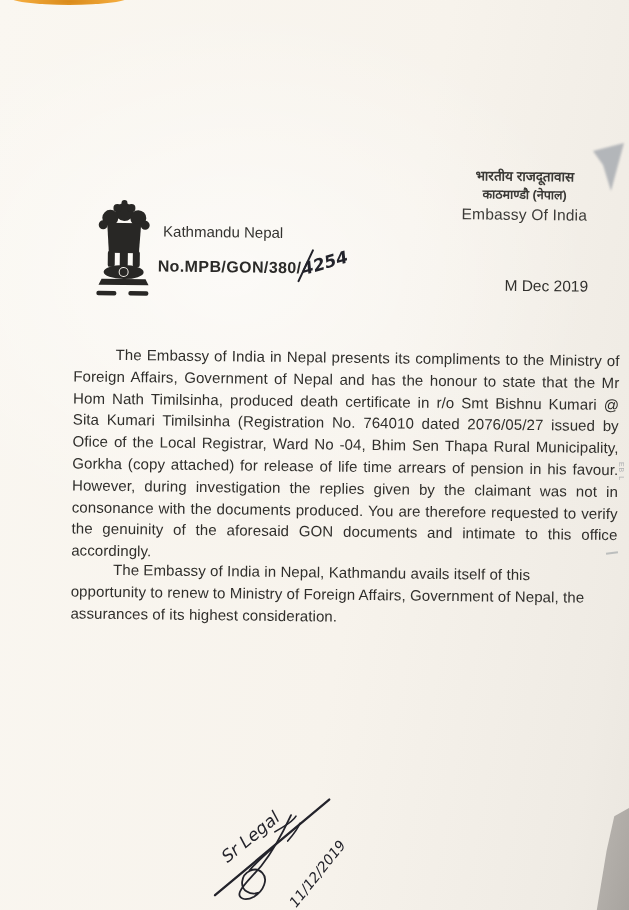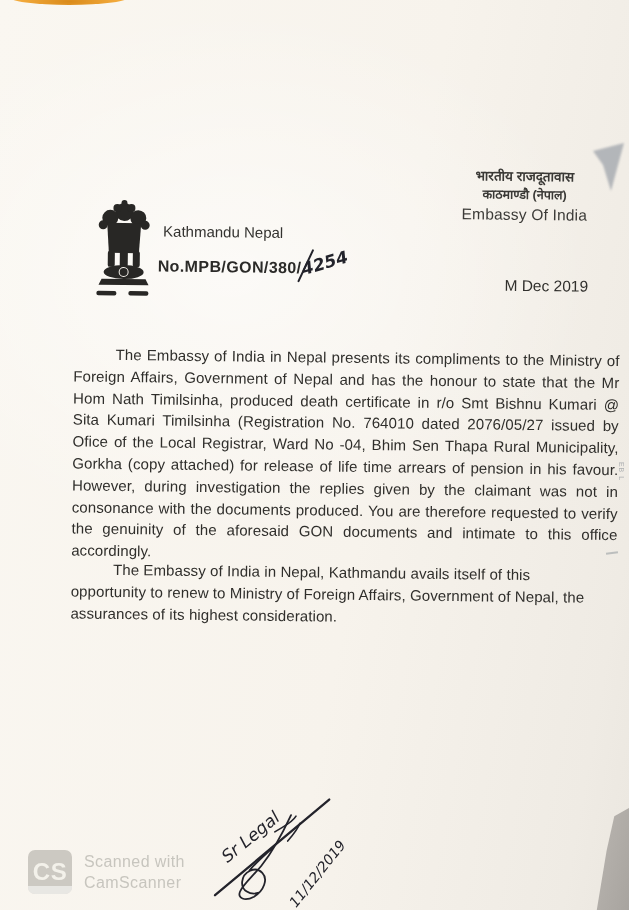--- a/index.html
+++ b/index.html
@@ -121,23 +121,14 @@
                C 273 888, 277 876, 271 870
                C 264 863, 252 869, 251 879
                C 250 888, 259 893, 268 890
                M 258 868 C 266 858, 276 850, 283 843"></path>
       <path class="ink" stroke-width="1.6" d="M283 829 C 292 823, 300 820, 304 813 M 296 838 C 301 832, 306 826, 308 820"></path>
 
       <text class="ink-text" transform="translate(305,905) rotate(-52)" font-size="14" font-weight="500">11/12/2019</text>
     </svg>
   </div>
 
-  <div class="cs-wrap">
-    <div class="cs-logo">
-      <span>CS</span>
-    </div>
-    <div class="cs-text">
-      <div>Scanned with</div>
-      <div>CamScanner</div>
-    </div>
-  </div>
 
 </div>
 
 </body></html>

